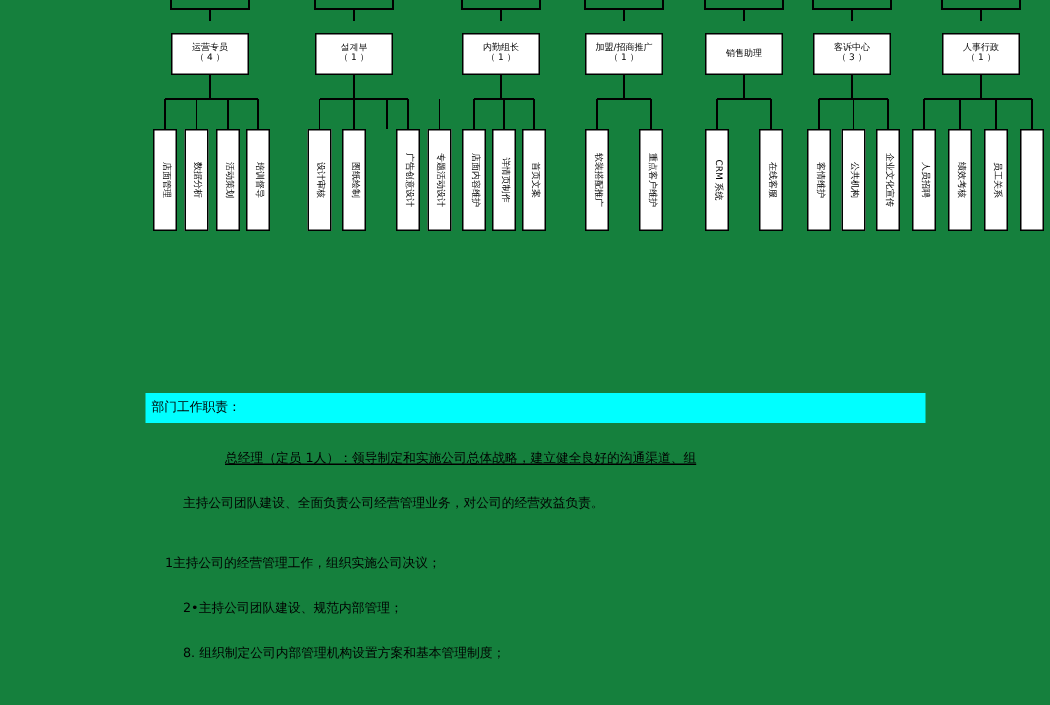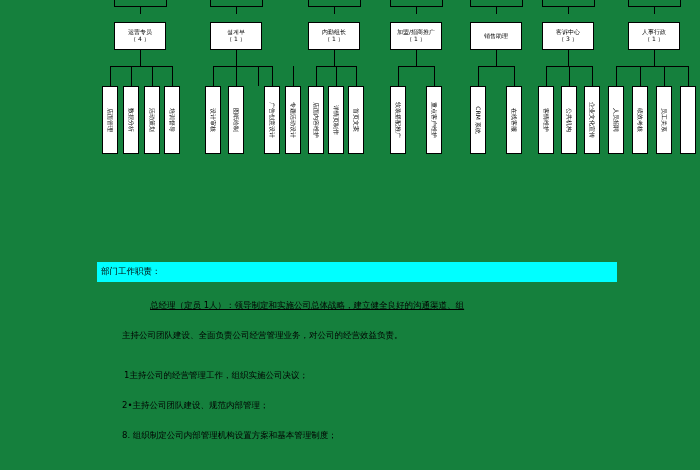--- a/index.html
+++ b/index.html
@@ -263,18 +263,18 @@
       </div>
   </div>
 
   <div id="body-text">
     <div class="highlight-line">
       <span>部门工作职责：</span>
     </div>
 
     <div class="para" style="left:150px; top:60px;text-decoration:underline;">总经理（定员 1人）：领导制定和实施公司总体战略，建立健全良好的沟通渠道、组</div>
     <div class="para" style="left:122px; top:90px;">主持公司团队建设、全面负责公司经营管理业务，对公司的经营效益负责。</div>
-    <div class="para" style="left:124px; top:130px;">1主持公司的经营管理工作，组织实施公司决议；</div>
+    <div class="para" style="left:110px; top:130px;">1主持公司的经营管理工作，组织实施公司决议；</div>
     <div class="para" style="left:122px; top:160px;">2•主持公司团队建设、规范内部管理；</div>
     <div class="para" style="left:122px; top:190px;">8. 组织制定公司内部管理机构设置方案和基本管理制度；</div>
   </div>
 
 </div>
 
 </body></html>

